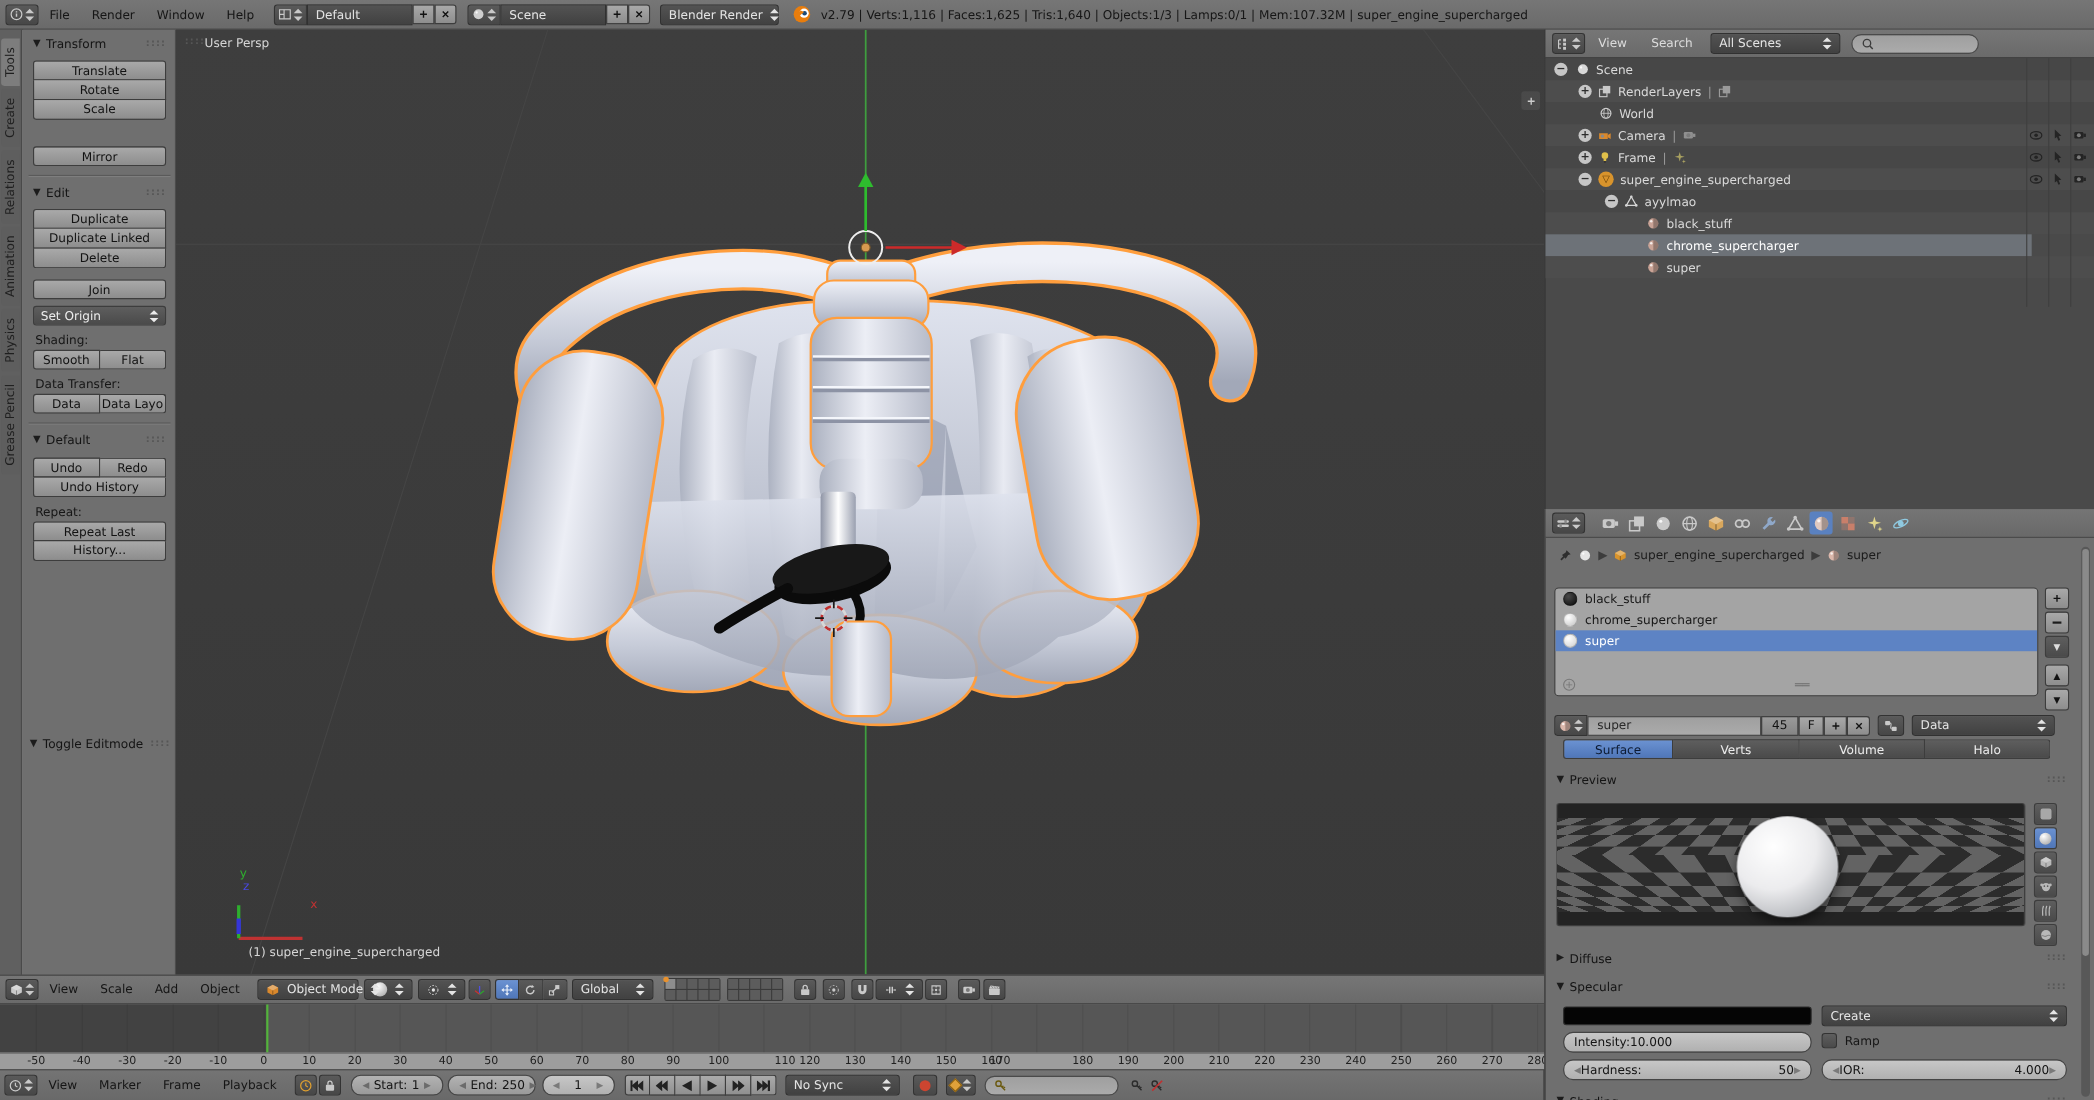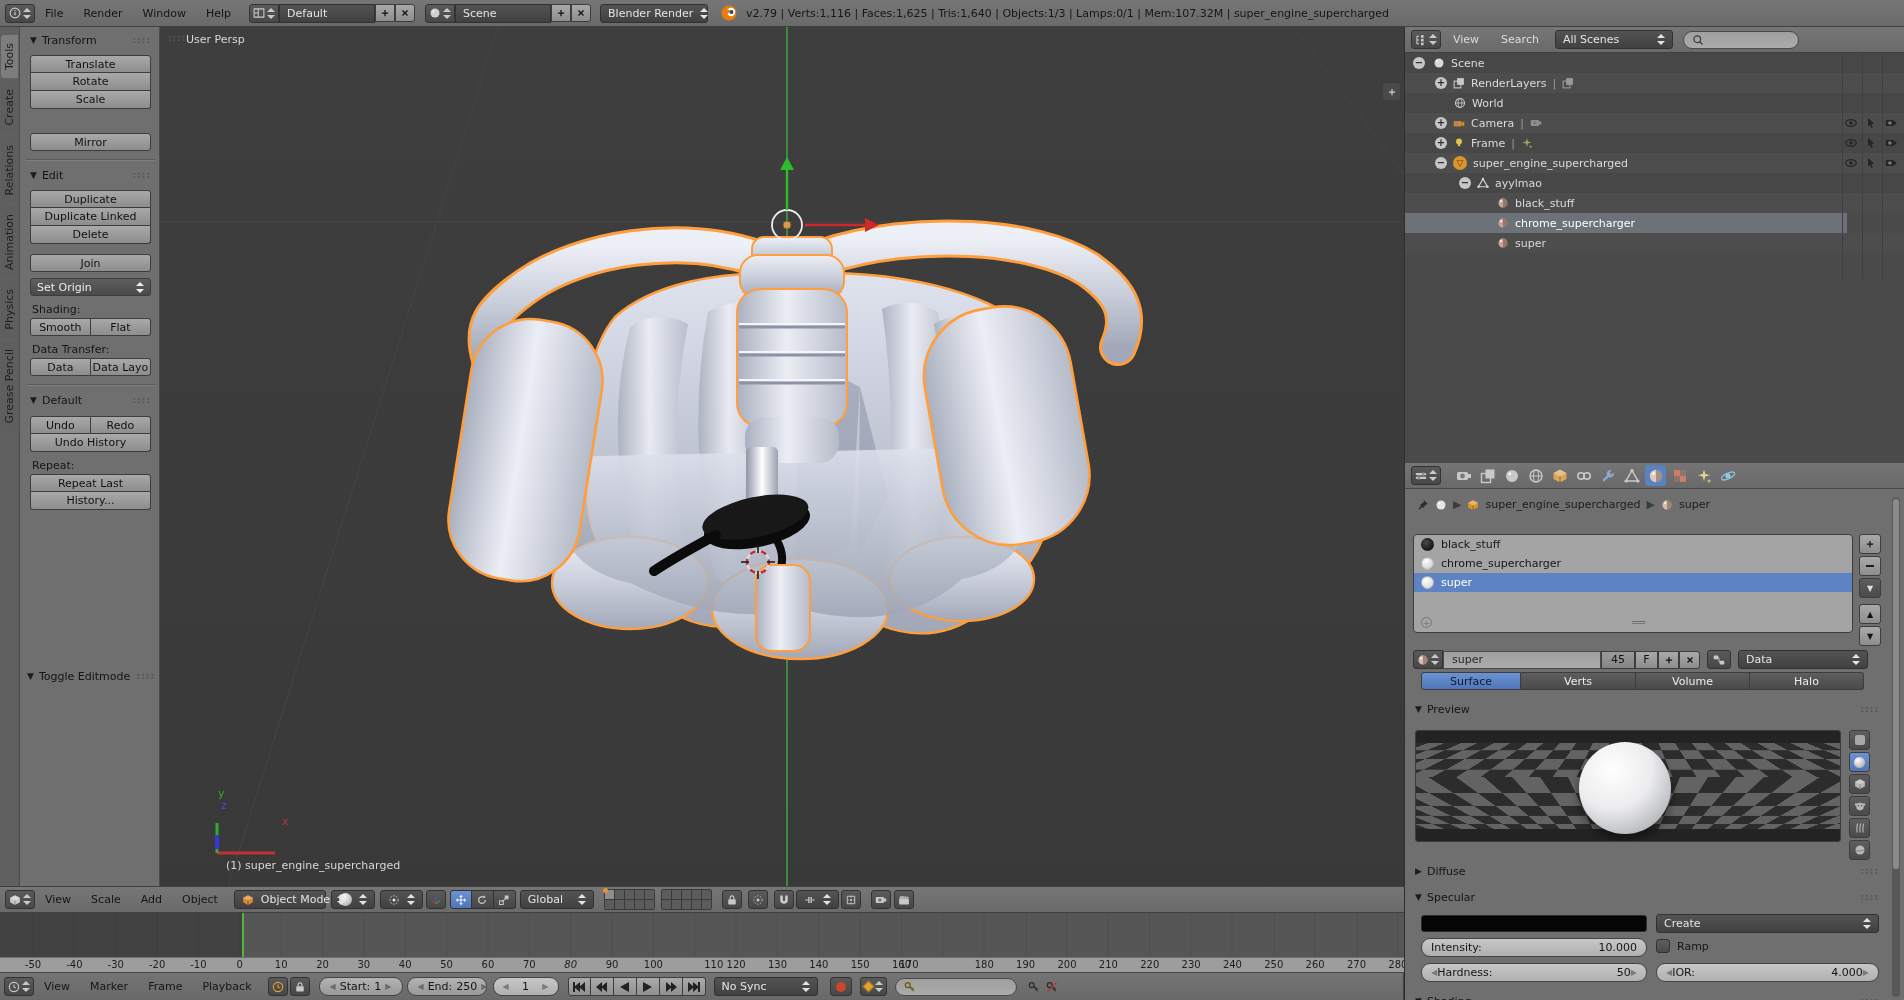--- a/index.html
+++ b/index.html
@@ -669,21 +669,21 @@
       <span class="tick" style="left: 157.08px;">-20</span>
       <span class="tick" style="left: 198.44px;">-10</span>
       <span class="tick" style="left: 239.8px;">0</span>
       <span class="tick" style="left: 281.16px;">10</span>
       <span class="tick" style="left: 322.52px;">20</span>
       <span class="tick" style="left: 363.88px;">30</span>
       <span class="tick" style="left: 405.24px;">40</span>
       <span class="tick" style="left: 446.6px;">50</span>
       <span class="tick" style="left: 487.96px;">60</span>
       <span class="tick" style="left: 529.32px;">70</span>
-      <span class="tick" style="left: 570.68px; font-style: italic;">80</span>
+      <span class="tick" style="left: 570.68px;">80</span>
       <span class="tick" style="left: 612.04px;">90</span>
       <span class="tick" style="left: 653.4px;">100</span>
       <span class="tick" style="left: 694.76px; margin-left: 19px;">110</span>
       <span class="tick" style="left: 736.12px;">120</span>
       <span class="tick" style="left: 777.48px;">130</span>
       <span class="tick" style="left: 818.84px;">140</span>
       <span class="tick" style="left: 860.2px;">150</span>
       <span class="tick" style="left: 901.56px;">160</span>
       <span class="tick" style="left: 909px;">170</span>
       <span class="tick" style="left: 984.28px;">180</span>
@@ -1192,21 +1192,21 @@
         <span>Specular</span>
         <span class="grip">::::</span>
       </div>
 
     <div class="abs swatch" style="left:16px;top:452px;width:226px;height:17px"></div>
     <div class="dd abs" style="left:251px;top:451px;width:223px;justify-content:space-between">
         <span>Create</span>
         <span class="updn"></span>
       </div>
 
-    <div class="cfield abs" style="left:16px;top:475px;width:226px;justify-content:space-between">
+    <div class="cfield abs" style="left:16px;top:475px;width:226px;justify-content:flex-start">
         <span>Intensity:</span>
         <span>10.000</span>
       </div>
     <div class="row abs" style="left:251px;top:476px;gap:7px">
       <span style="width:14px;height:14px;border-radius:3px;background:linear-gradient(#5e5e5e,#4a4a4a);border:1px solid #333"></span>
       <span style="color:#161616">Ramp</span>
     </div>
 
     <div class="cfield abs" style="left:16px;top:500px;width:226px;justify-content:space-between">
         <span class="arr" style="color:#7a7a7a;font-size:8px">◀</span>

